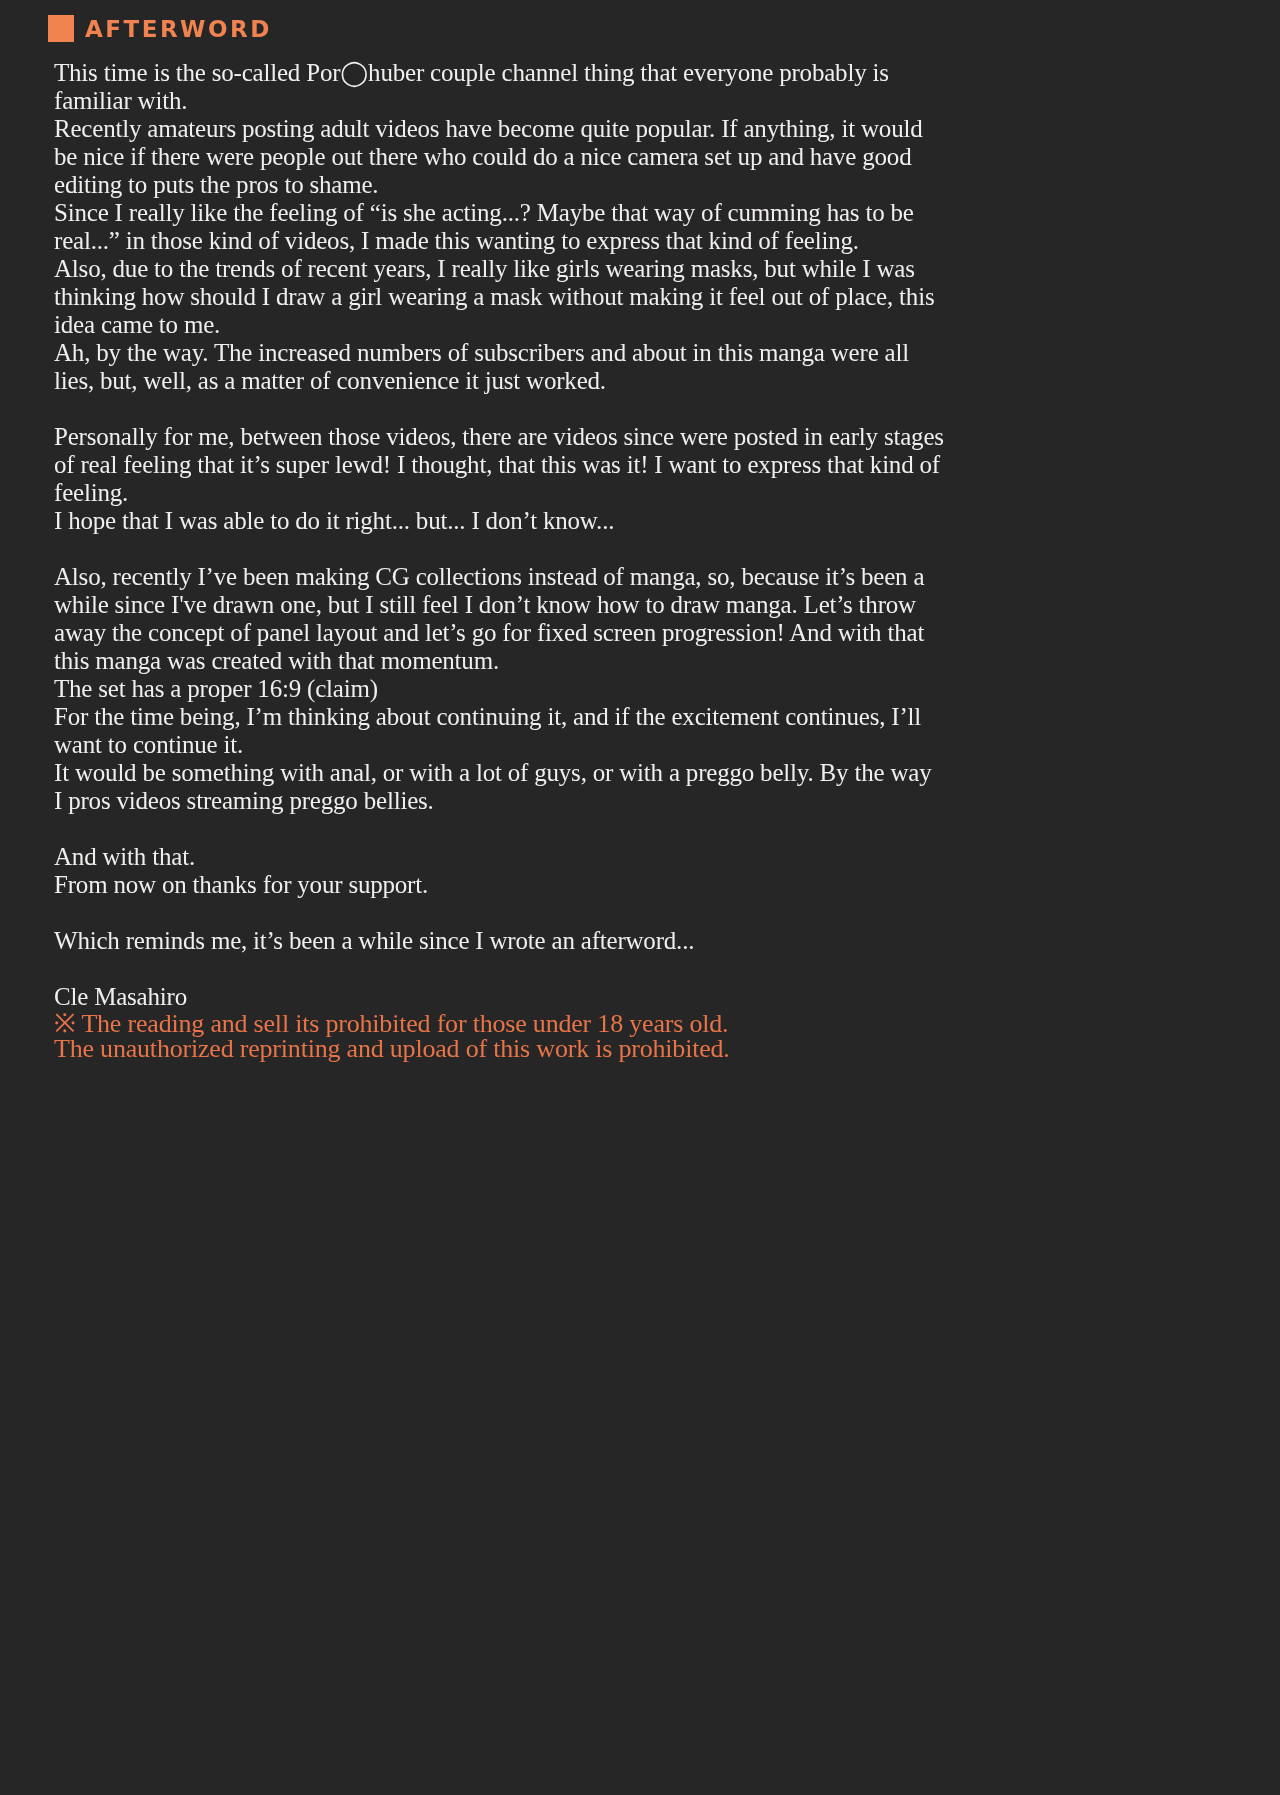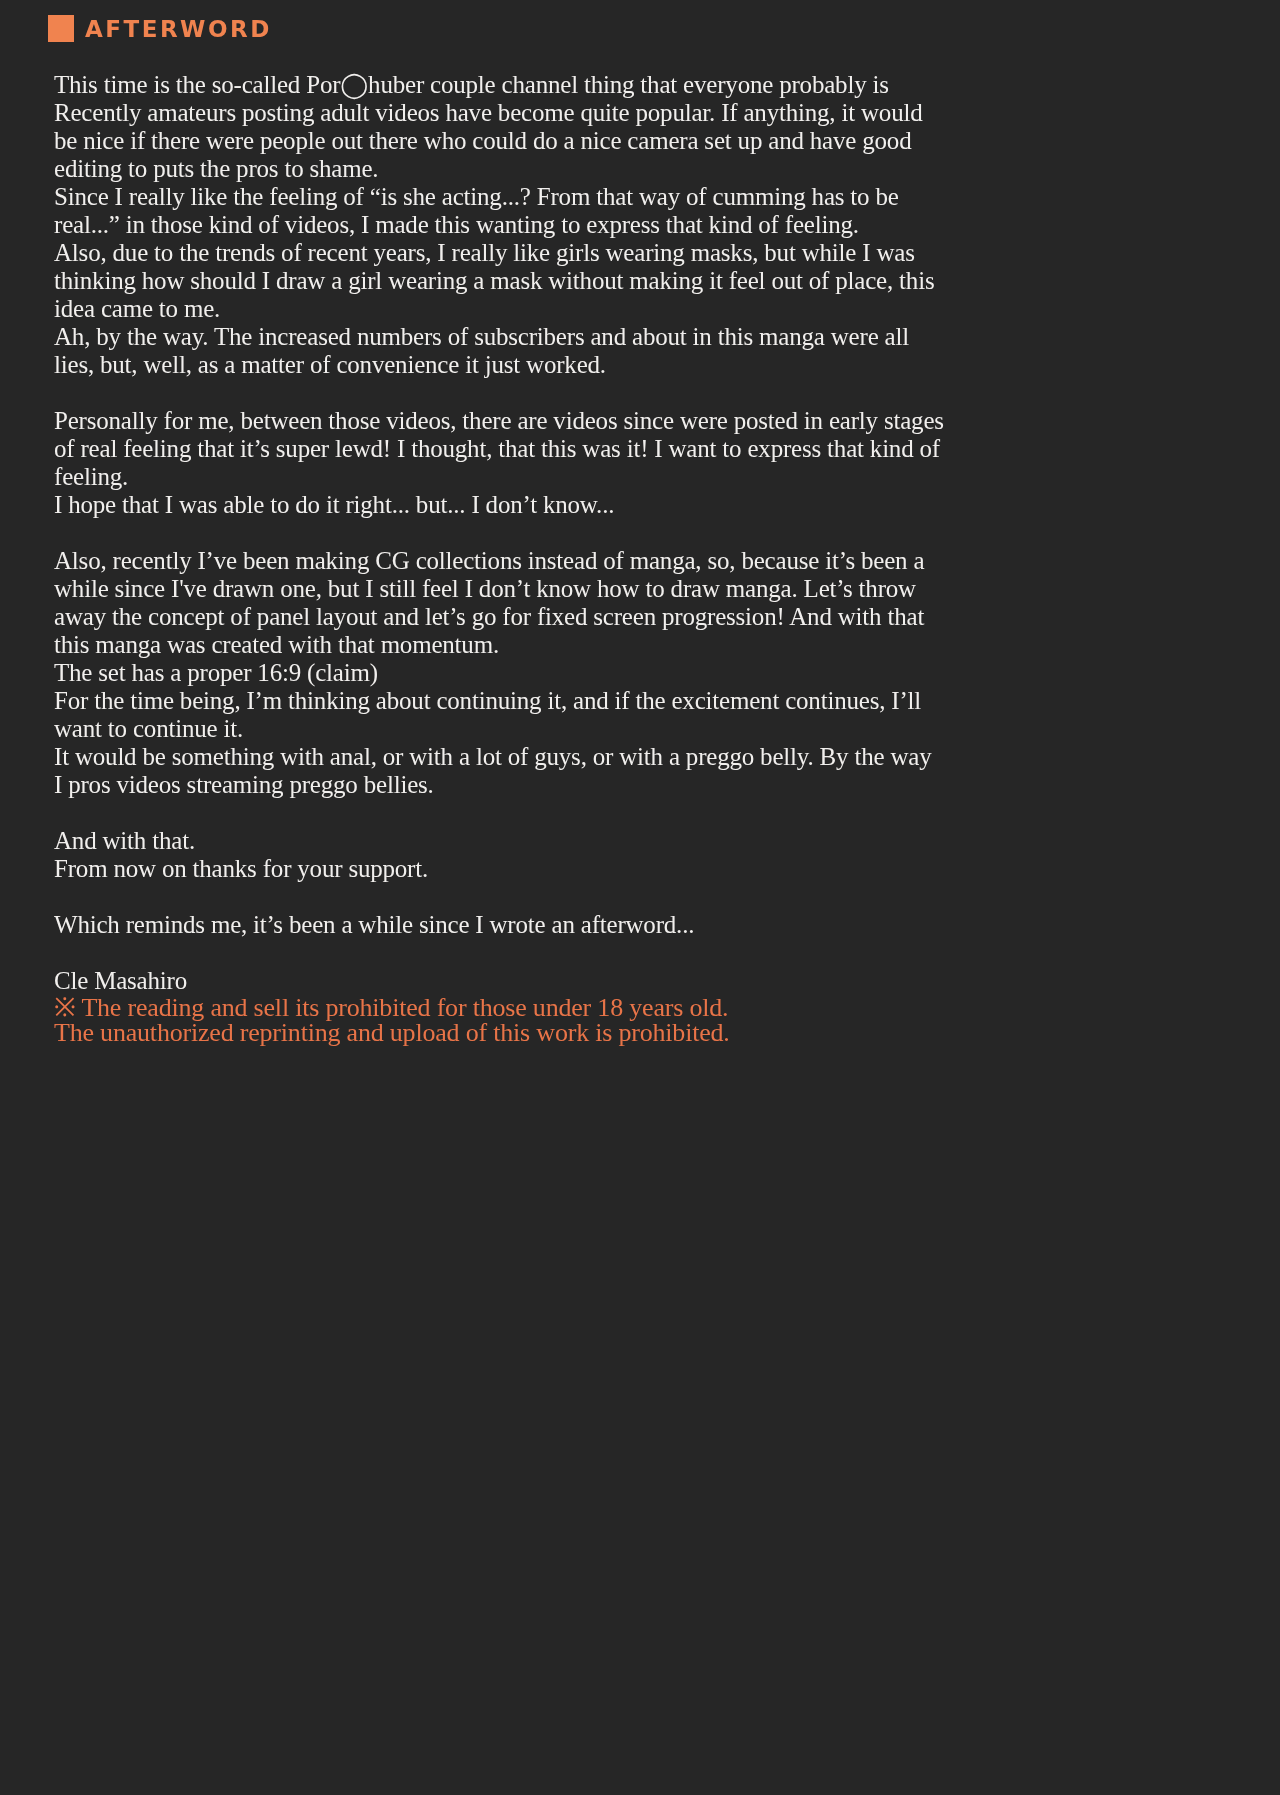--- a/index.html
+++ b/index.html
@@ -30,21 +30,21 @@
     font-family: "DejaVu Sans", sans-serif;
     font-weight: bold;
     font-size: 23px;
     letter-spacing: 2.5px;
     color: var(--accent, #f0834f);
     padding-top: 2px;
   }
   .afterword-body {
     position: absolute;
     left: 54px;
-    top: 71px;
+    top: 59px;
     color: var(--fg, #f1efed);
     font-size: 25px;
     line-height: 28px;
     letter-spacing: -0.2px;
   }
   .afterword-body .line {
     min-height: 28px;
     white-space: nowrap;
   }
   .notice-block {
@@ -63,24 +63,25 @@
 <div class="page">
 
   <div class="afterword-header">
     <span class="square-icon"></span>
     <span class="afterword-title">AFTERWORD</span>
   </div>
 
   <div class="afterword-body">
     <div>
         <div class="line">This time is the so-called Por◯huber couple channel thing that everyone probably is</div>
+        <div class="line">familiar with.</div>
         <div class="line">Recently amateurs posting adult videos have become quite popular. If anything, it would</div>
         <div class="line">be nice if there were people out there who could do a nice camera set up and have good</div>
         <div class="line">editing to puts the pros to shame.</div>
-        <div class="line">Since I really like the feeling of “is she acting...? From that way of cumming has to be</div>
+        <div class="line">Since I really like the feeling of “is she acting...? Maybe that way of cumming has to be</div>
         <div class="line">real...” in those kind of videos, I made this wanting to express that kind of feeling.</div>
         <div class="line">Also, due to the trends of recent years, I really like girls wearing masks, but while I was</div>
         <div class="line">thinking how should I draw a girl wearing a mask without making it feel out of place, this</div>
         <div class="line">idea came to me.</div>
         <div class="line">Ah, by the way. The increased numbers of subscribers and about in this manga were all</div>
         <div class="line">lies, but, well, as a matter of convenience it just worked.</div>
         <div class="line blank"></div>
         <div class="line">Personally for me, between those videos, there are videos since were posted in early stages</div>
         <div class="line">of real feeling that it’s super lewd! I thought, that this was it! I want to express that kind of</div>
         <div class="line">feeling.</div>

